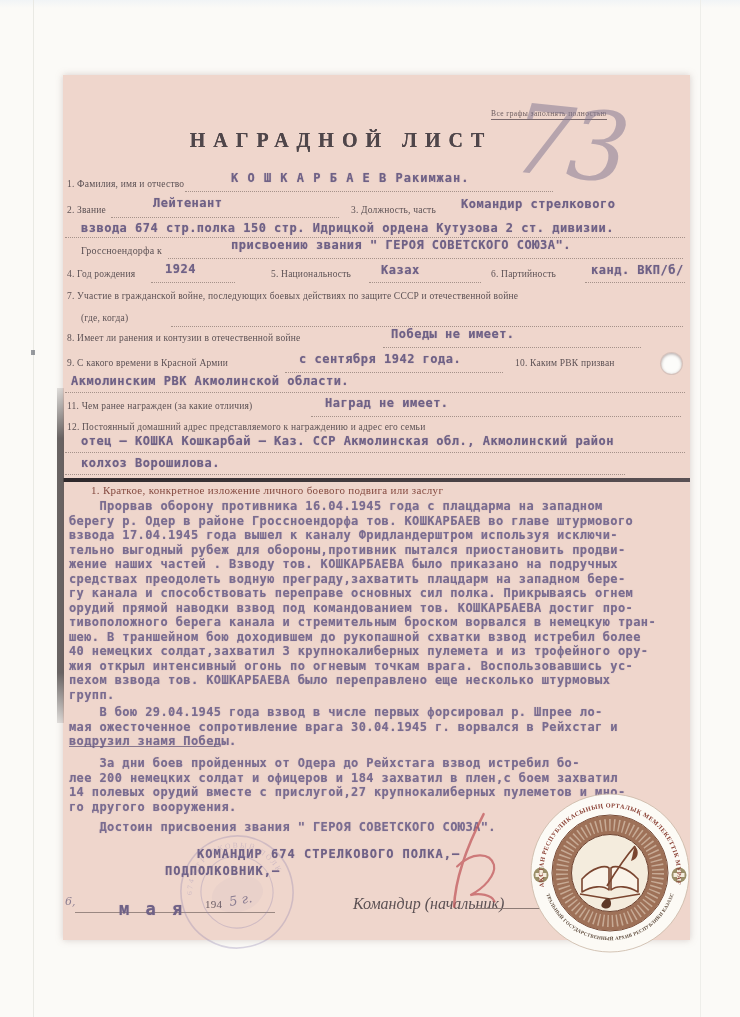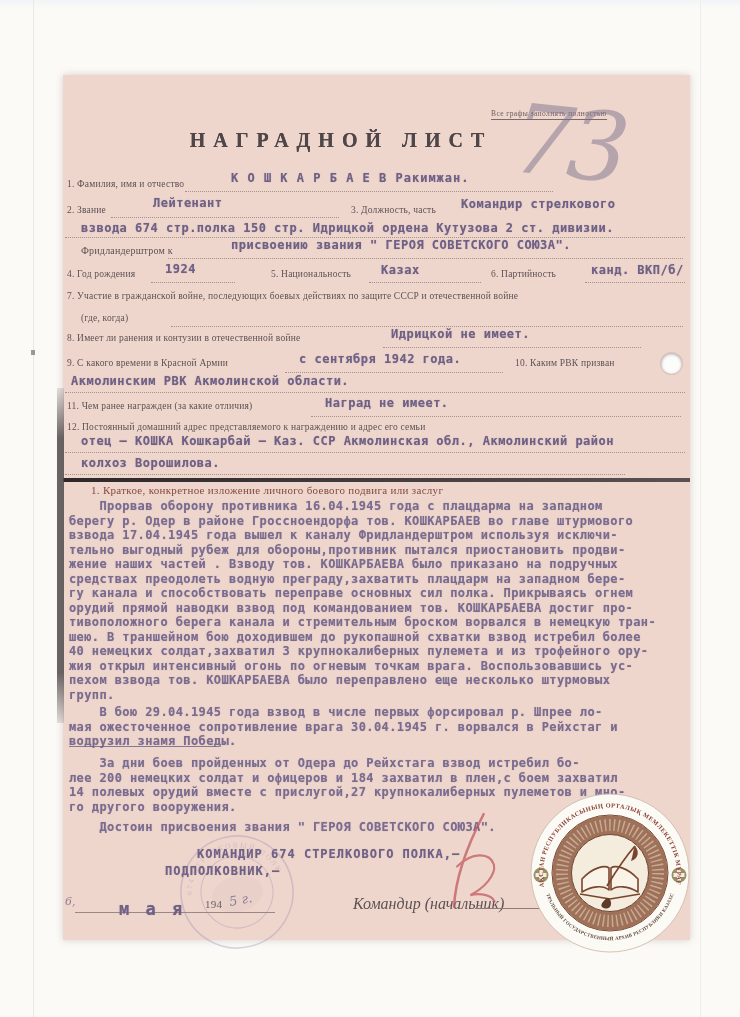--- a/index.html
+++ b/index.html
@@ -59,40 +59,40 @@
   <div class="dots" style="left:122px;top:115px;width:368px;"></div>
 
   <div class="lbl" style="left:4px;top:130px;">2. Звание</div>
   <div class="typed" style="left:90px;top:121px;">Лейтенант</div>
   <div class="lbl" style="left:288px;top:130px;">3. Должность, часть</div>
   <div class="typed" style="left:398px;top:122px;">Командир стрелкового</div>
   <div class="dots" style="left:48px;top:141px;width:228px;"></div>
   <div class="typed" style="left:18px;top:146px;">взвода 674 стр.полка 150 стр. Идрицкой ордена Кутузова 2 ст. дивизии.</div>
   <div class="dots" style="left:2px;top:161px;width:620px;"></div>
 
-  <div class="lbl" style="left:18px;top:170px;font-size:10px;">Фридландерштром к</div>
+  <div class="lbl" style="left:18px;top:170px;font-size:10px;">Гроссноендорфа к</div>
   <div class="typed" style="left:168px;top:163px;">присвоению звания " ГЕРОЯ СОВЕТСКОГО СОЮЗА".</div>
   <div class="dots" style="left:105px;top:182px;width:515px;"></div>
 
   <div class="lbl" style="left:4px;top:194px;">4. Год рождения</div>
   <div class="typed" style="left:102px;top:187px;">1924</div>
   <div class="dots" style="left:88px;top:206px;width:84px;"></div>
   <div class="lbl" style="left:208px;top:194px;">5. Национальность</div>
   <div class="typed" style="left:318px;top:188px;">Казах</div>
   <div class="dots" style="left:306px;top:206px;width:112px;"></div>
   <div class="lbl" style="left:428px;top:194px;">6. Партийность</div>
   <div class="typed" style="left:528px;top:188px;">канд. ВКП/б/</div>
   <div class="dots" style="left:522px;top:206px;width:100px;"></div>
 
   <div class="lbl" style="left:4px;top:216px;width:618px;white-space:normal;">7. Участие в гражданской войне, последующих боевых действиях по защите СССР и отечественной войне</div>
   <div class="lbl" style="left:18px;top:238px;">(где, когда)</div>
   <div class="dots" style="left:108px;top:250px;width:512px;"></div>
 
   <div class="lbl" style="left:4px;top:258px;">8. Имеет ли ранения и контузии в отечественной войне</div>
-  <div class="typed" style="left:328px;top:252px;">Идрицкой не имеет.</div>
+  <div class="typed" style="left:328px;top:252px;">Победы не имеет.</div>
   <div class="dots" style="left:320px;top:271px;width:258px;"></div>
 
   <div class="lbl" style="left:4px;top:283px;">9. С какого времени в Красной Армии</div>
   <div class="typed" style="left:236px;top:277px;">с сентября 1942 года.</div>
   <div class="dots" style="left:222px;top:296px;width:218px;"></div>
   <div class="lbl" style="left:452px;top:283px;">10. Каким РВК призван</div>
   <div class="typed" style="left:8px;top:299px;">Акмолинским РВК Акмолинской области.</div>
   <div class="dots" style="left:2px;top:316px;width:620px;"></div>
 
   <div class="lbl" style="left:4px;top:326px;">11. Чем ранее награжден (за какие отличия)</div>

